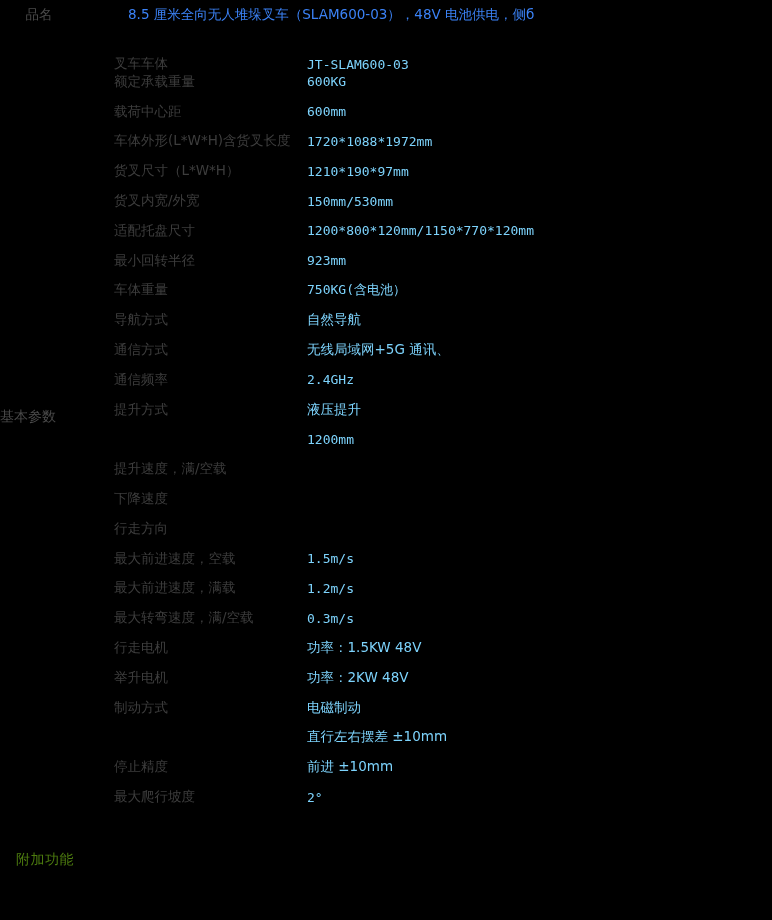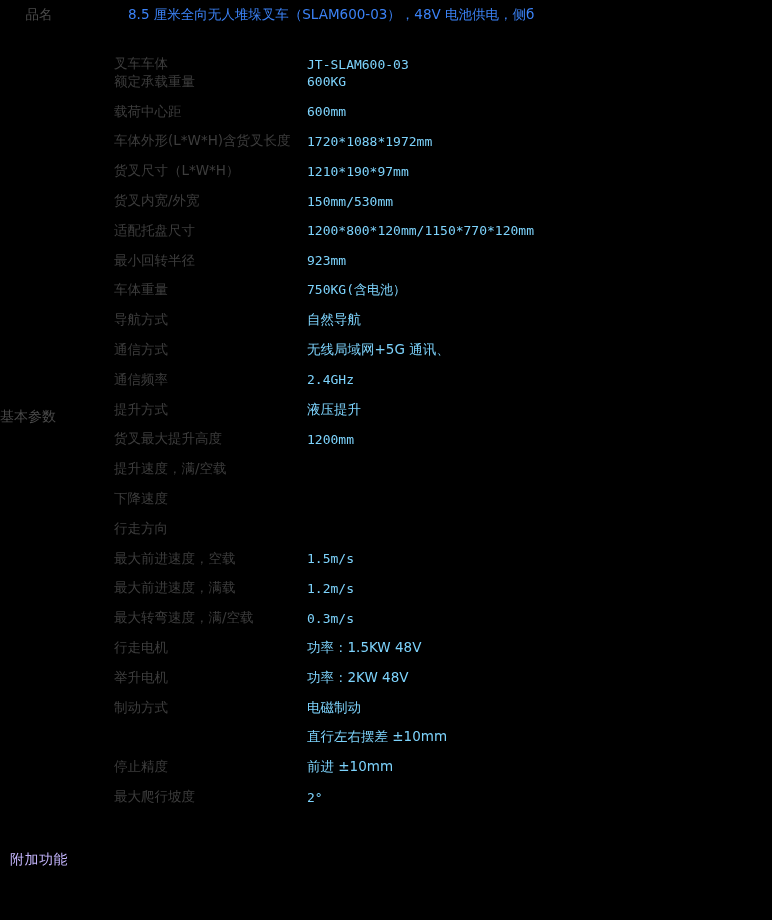--- a/index.html
+++ b/index.html
@@ -79,23 +79,23 @@
     position: absolute;
     left: 0;
     width: 82px;
     text-align: left;
     font-size: 14px;
     color: #4a4a4a;
     font-family: "DejaVu Sans", sans-serif;
   }
   .footer-label {
     position: absolute;
-    left: 10px;
+    left: 16px;
     font-size: 14px;
-    color: #c4b5fd;
+    color: #4d7c0f;
     font-family: Liberation Sans, sans-serif;
     letter-spacing: 0.5px;
   }
 </style>
 </head>
 <body>
 
 <div class="sheet">
 
   <div class="title-row">
@@ -152,21 +152,20 @@
       </div>
       <div class="row" style="top: 364.8px;">
         <div class="cell-name">通信频率</div>
         <div class="cell-value">2.4GHz</div>
       </div>
       <div class="row" style="top: 394.6px;">
         <div class="cell-name">提升方式</div>
         <div class="cell-value cjk">液压提升</div>
       </div>
       <div class="row" style="top: 424.4px;">
-        <div class="cell-name">货叉最大提升高度</div>
         <div class="cell-value">1200mm</div>
       </div>
       <div class="row" style="top: 454.2px;">
         <div class="cell-name">提升速度，满/空载</div>
         <div class="cell-value"></div>
       </div>
       <div class="row" style="top: 484px;">
         <div class="cell-name">下降速度</div>
         <div class="cell-value"></div>
       </div>

